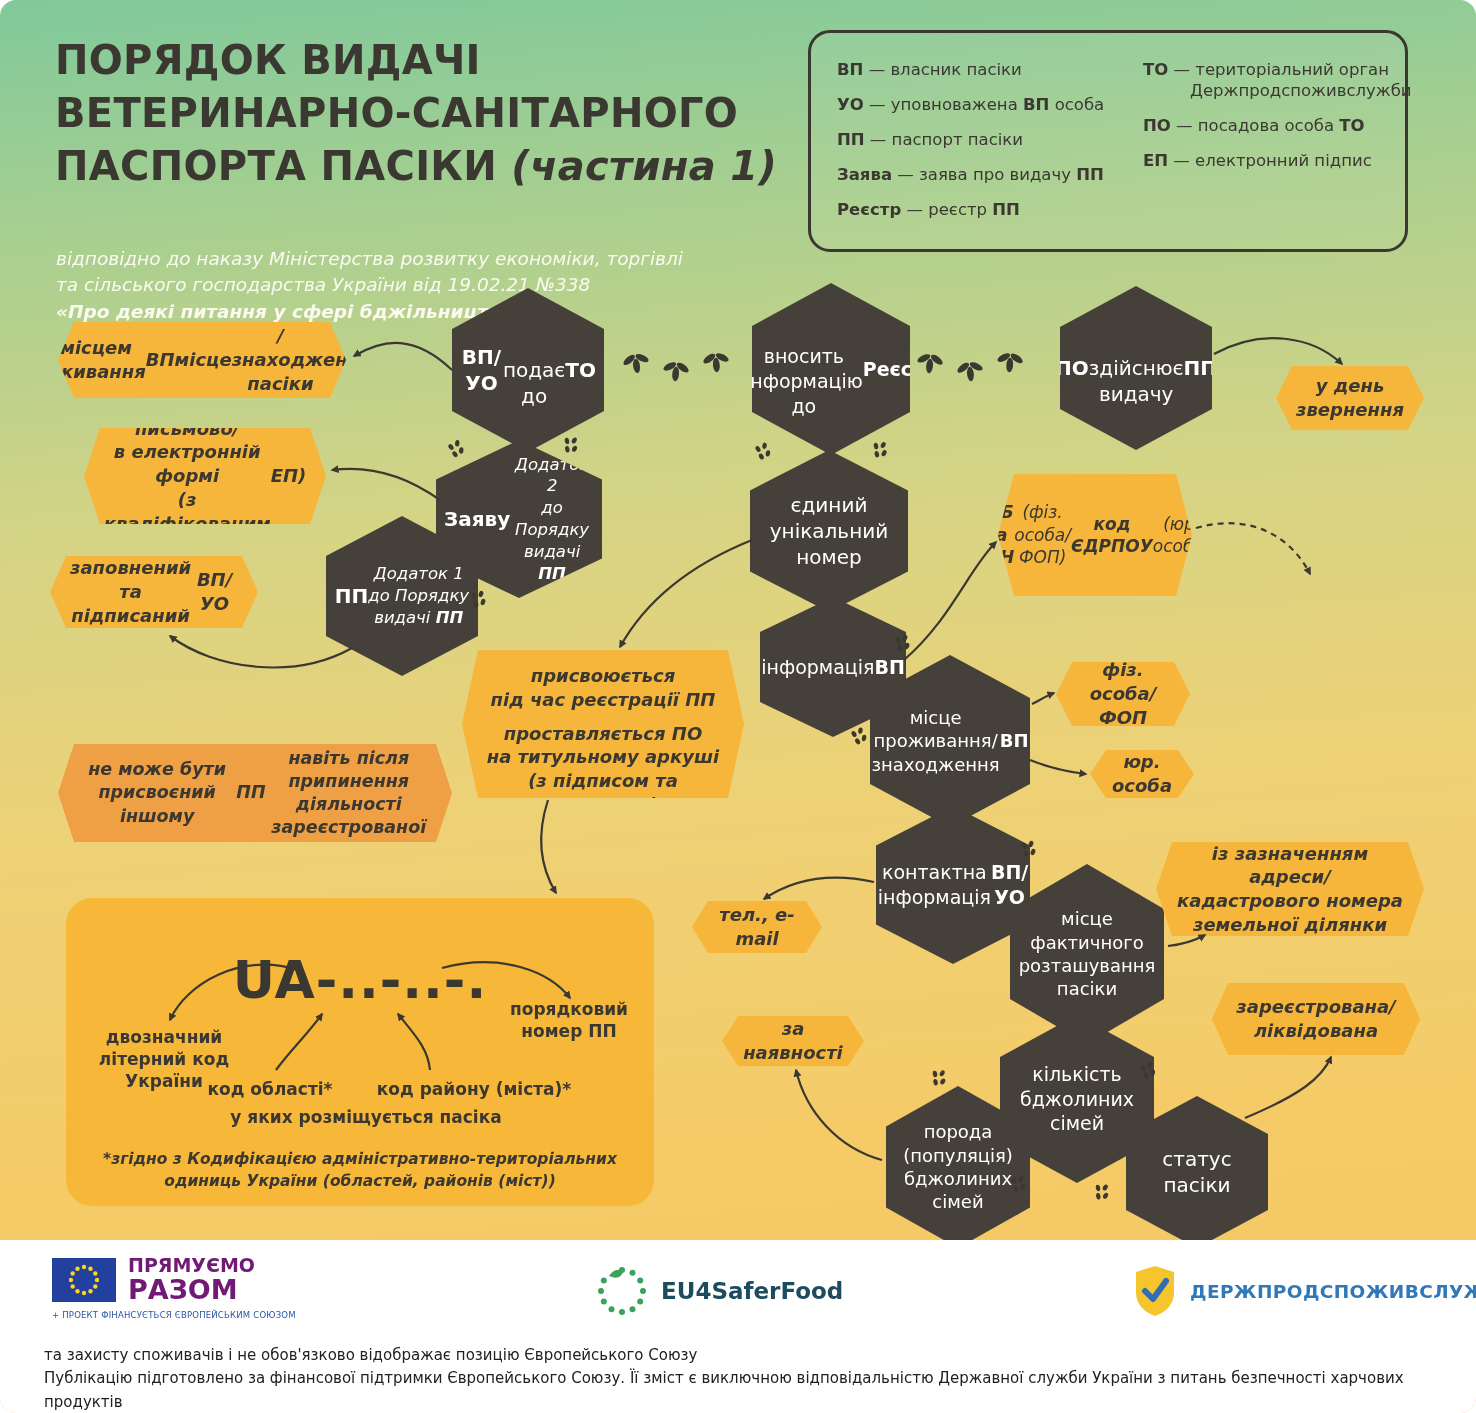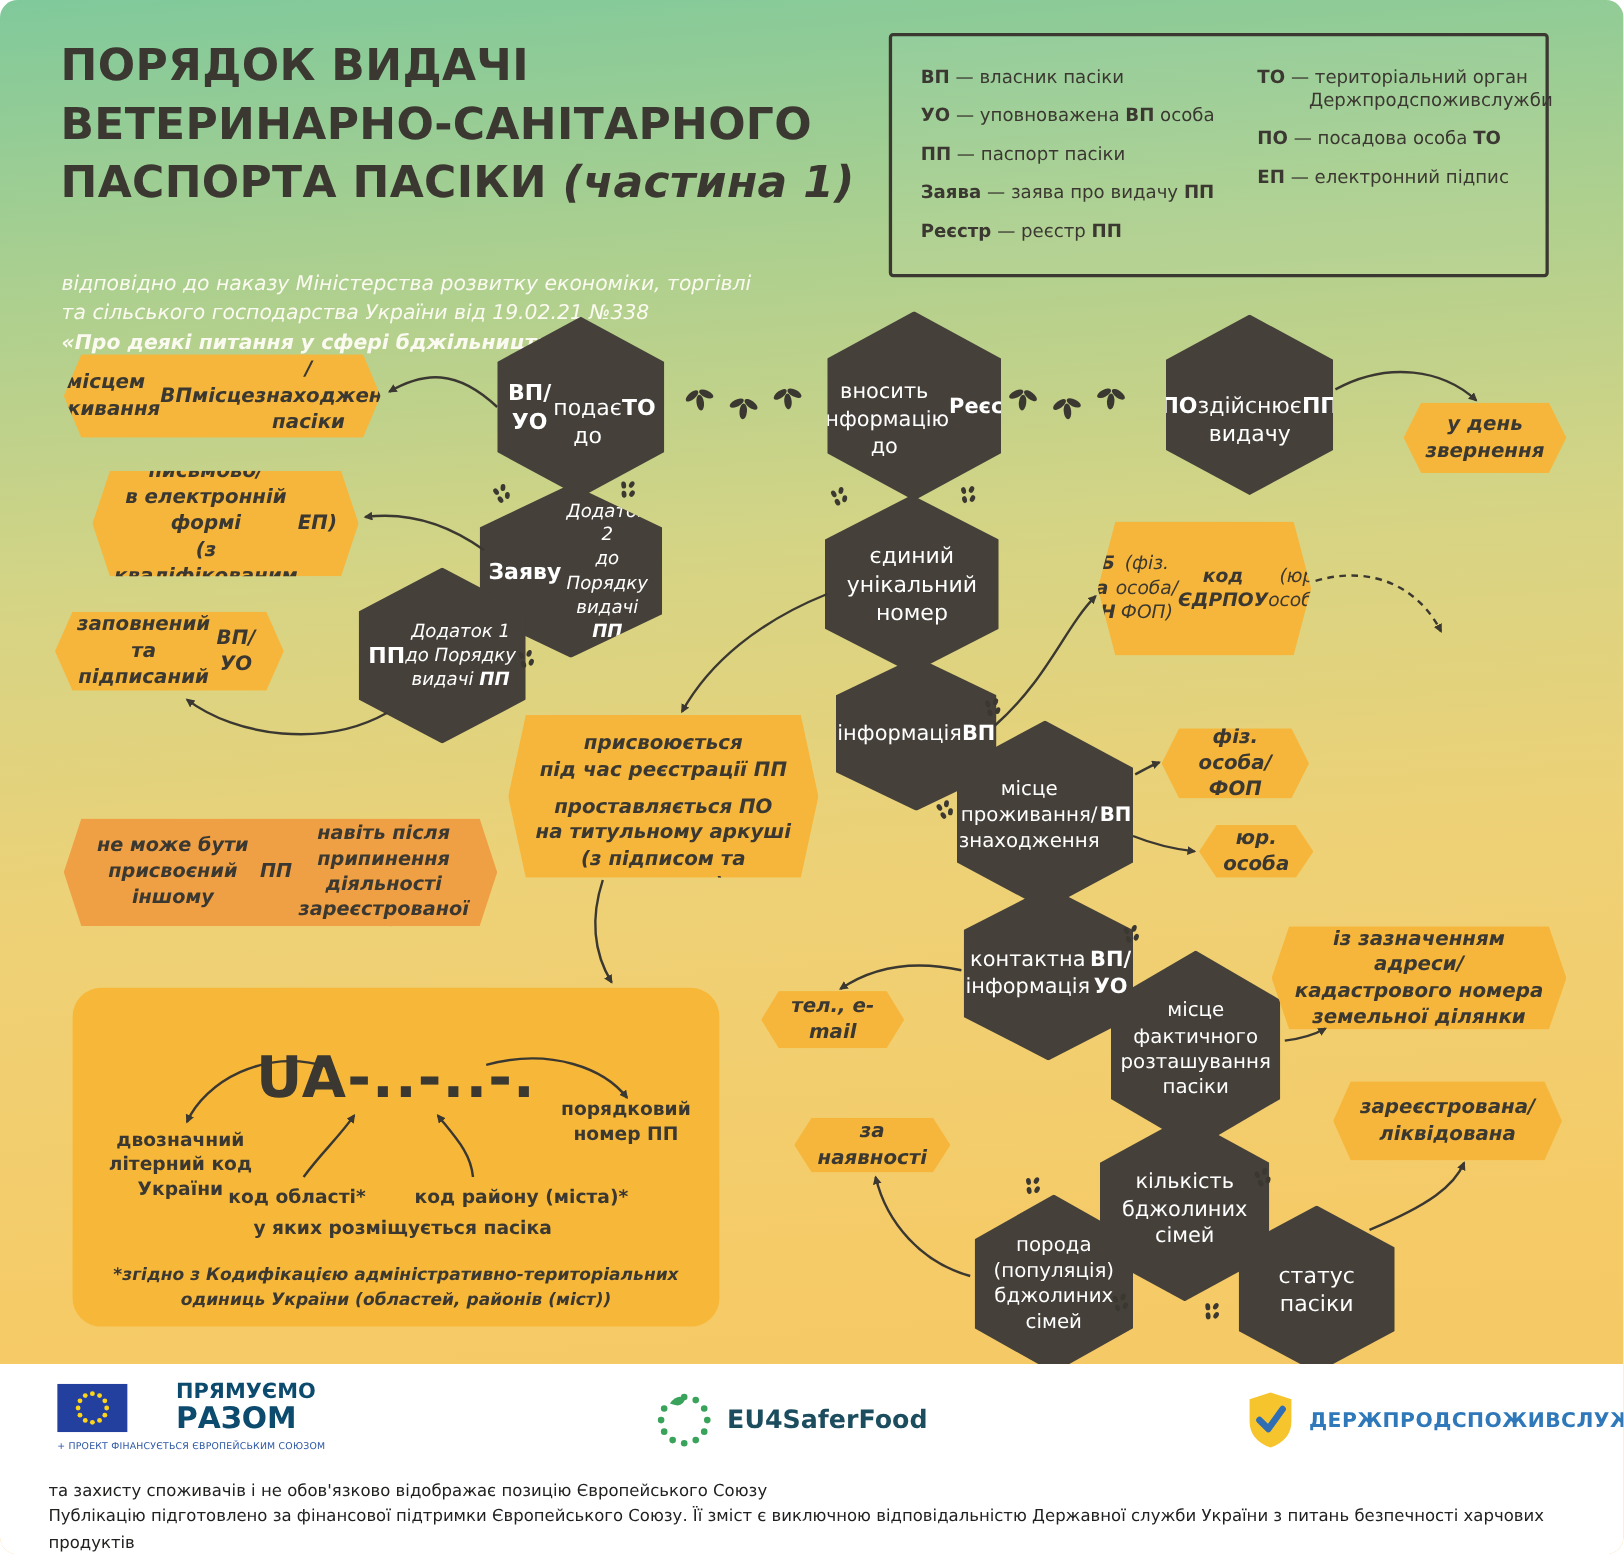--- a/index.html
+++ b/index.html
@@ -7,21 +7,21 @@
   #page { position:relative; width:1476px; height:1413px; overflow:hidden; border-radius:16px;
     background:linear-gradient(176deg,#80c99b 0%, #a8cf90 16%, #d5d485 36%, #eed176 56%, #f5cb68 78%, #f4c662 100%); }
 
   
   #title { position:absolute; left:55px; top:34px; color:#3b3831; font-weight:800; font-size:40px; line-height:1.32; letter-spacing:.3px; }
   #title .part { font-style:italic; font-weight:700; }
   #subtitle { position:absolute; left:56px; top:198px; color:#fbfaf0; font-style:italic; font-size:18.5px; line-height:1.42;margin-top:48px; }
   #subtitle .b3 { font-weight:700; }
 
   
-  #legend { position:absolute; left:808px; top:30px; width:600px; height:222px; border:3px solid #3b3831; border-radius:4px; color:#3b3831; font-size:16.5px; background:rgba(255,255,255,0.05); }
+  #legend { position:absolute; left:808px; top:30px; width:600px; height:222px; border:3px solid #3b3831; border-radius:22px; color:#3b3831; font-size:16.5px; background:rgba(255,255,255,0.05); }
   #legend .col { position:absolute; top:26px; }
   #legend .c1 { left:26px; }
   #legend .c2 { left:332px; }
   #legend .row { margin-bottom:13.5px; line-height:1.3; }
   #legend .ind { display:inline-block; margin-left:47px; }
 
   
   .hex { position:absolute; background:#45413a; color:#fff; display:flex; align-items:center; justify-content:center; text-align:center;
     font-size:19px; line-height:1.3; clip-path:polygon(50% 0,100% 25%,100% 75%,50% 100%,0 75%,0 25%); padding:8px; }
   .hex b { font-weight:bold; }
@@ -47,21 +47,21 @@
   #nb-right { left:428px; top:100px; width:150px; }
   #nb-obl   { left:118px; top:180px; width:172px; }
   #nb-ray   { left:292px; top:180px; width:232px; }
   #nb-under { left:100px; top:208px; width:400px; }
   #nb-foot  { position:absolute; left:28px; top:250px; width:532px; text-align:center; font-style:italic; font-weight:600; font-size:15.5px; line-height:1.45; }
 
   
   #footer { position:absolute; left:0; top:1240px; width:1476px; height:173px; background:#ffffff; color:#21211f; }
   #eu-block { position:absolute; left:52px; top:16px; }
   #eu-top { display:flex; gap:12px; align-items:center; }
-  #eu-text { color:#0c4a6e; line-height:1.05;margin-left:32px; }
+  #eu-text { color:#701a75; line-height:1.05; }
   #eu-text .l1 { font-size:19px; font-weight:800; }
   #eu-text .l2 { font-size:27px; font-weight:800; }
   #eu-sub { margin-top:6px; font-size:8.5px; color:#2b56a4; letter-spacing:.2px; }
   #eu4-block { position:absolute; left:595px; top:24px; display:flex; gap:12px; align-items:center; }
   #eu4-block .brand { font-size:23px; font-weight:800; color:#1c4d5e; }
   #dpss-block { position:absolute; left:1132px; top:24px; display:flex; gap:12px; align-items:center; }
   #dpss-block .brand { font-size:18.5px; font-weight:700; color:#2f78b9; letter-spacing:.4px; }
   #disclaimer { position:absolute; left:44px; top:104px; width:1400px; font-size:15px; line-height:1.55; }
 
   

